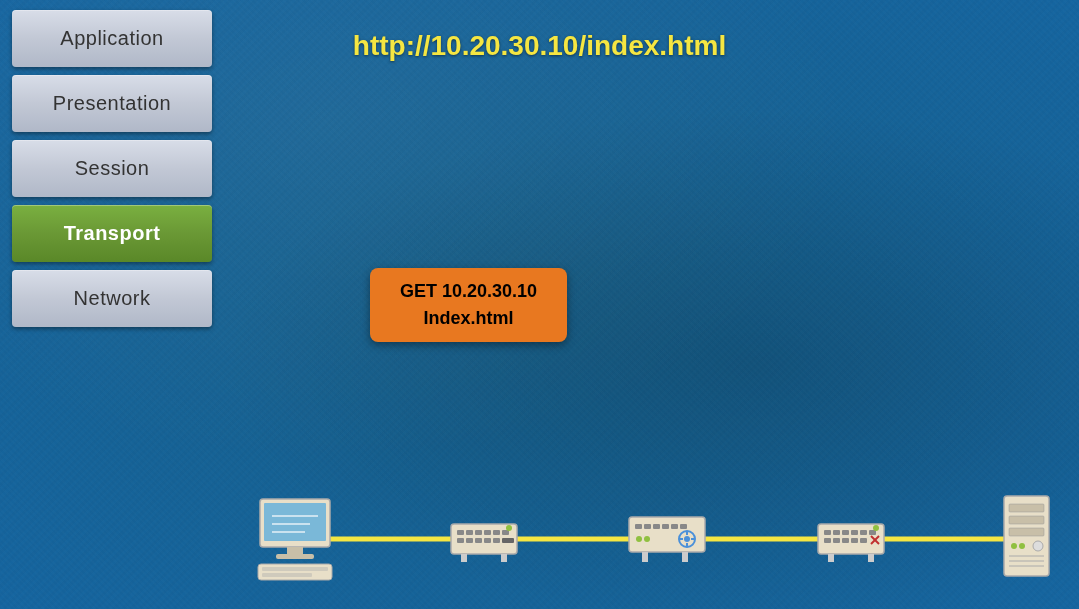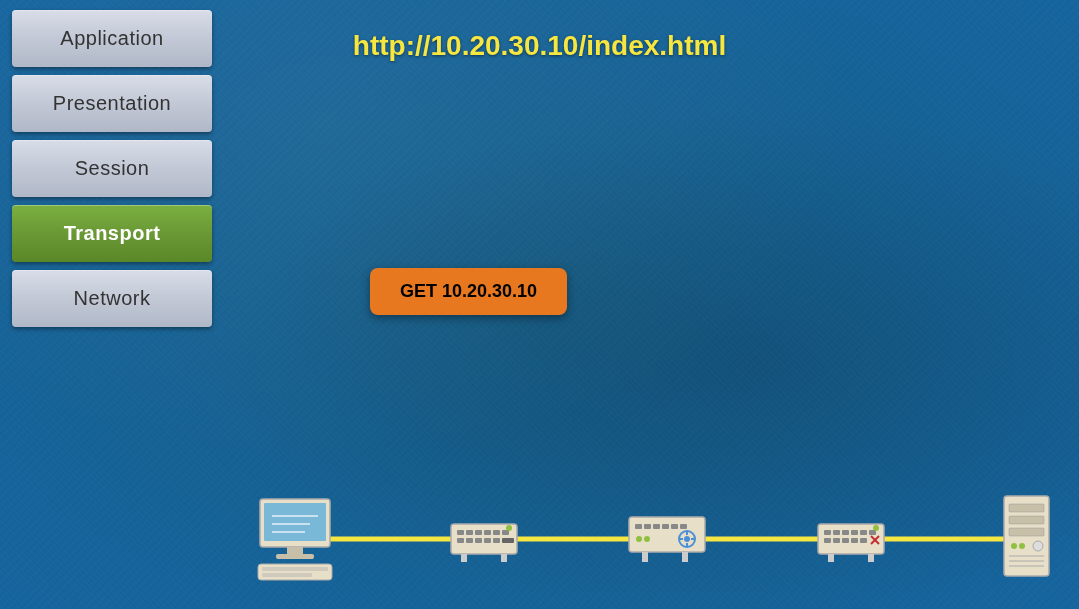--- a/index.html
+++ b/index.html
@@ -187,20 +187,21 @@
 
   <button class="layer-btn">Application</button>
       <button class="layer-btn">Presentation</button>
       <button class="layer-btn">Session</button>
       <button class="layer-btn active">Transport</button>
       <button class="layer-btn">Network</button>
     </div>
 
   <div class="packet-bubble">
     <div>GET 10.20.30.10</div>
+    <div>Index.html</div>
   </div>
 
   <div class="network-diagram">
     <div class="cable-line"></div>
     <div class="devices">
 
       <div class="device">
         <svg class="computer-svg" viewBox="0 0 90 90" xmlns="http://www.w3.org/2000/svg">
 
           <rect x="10" y="5" width="70" height="48" rx="3" fill="#e8dfc8" stroke="#aaa" stroke-width="1.5"></rect>

